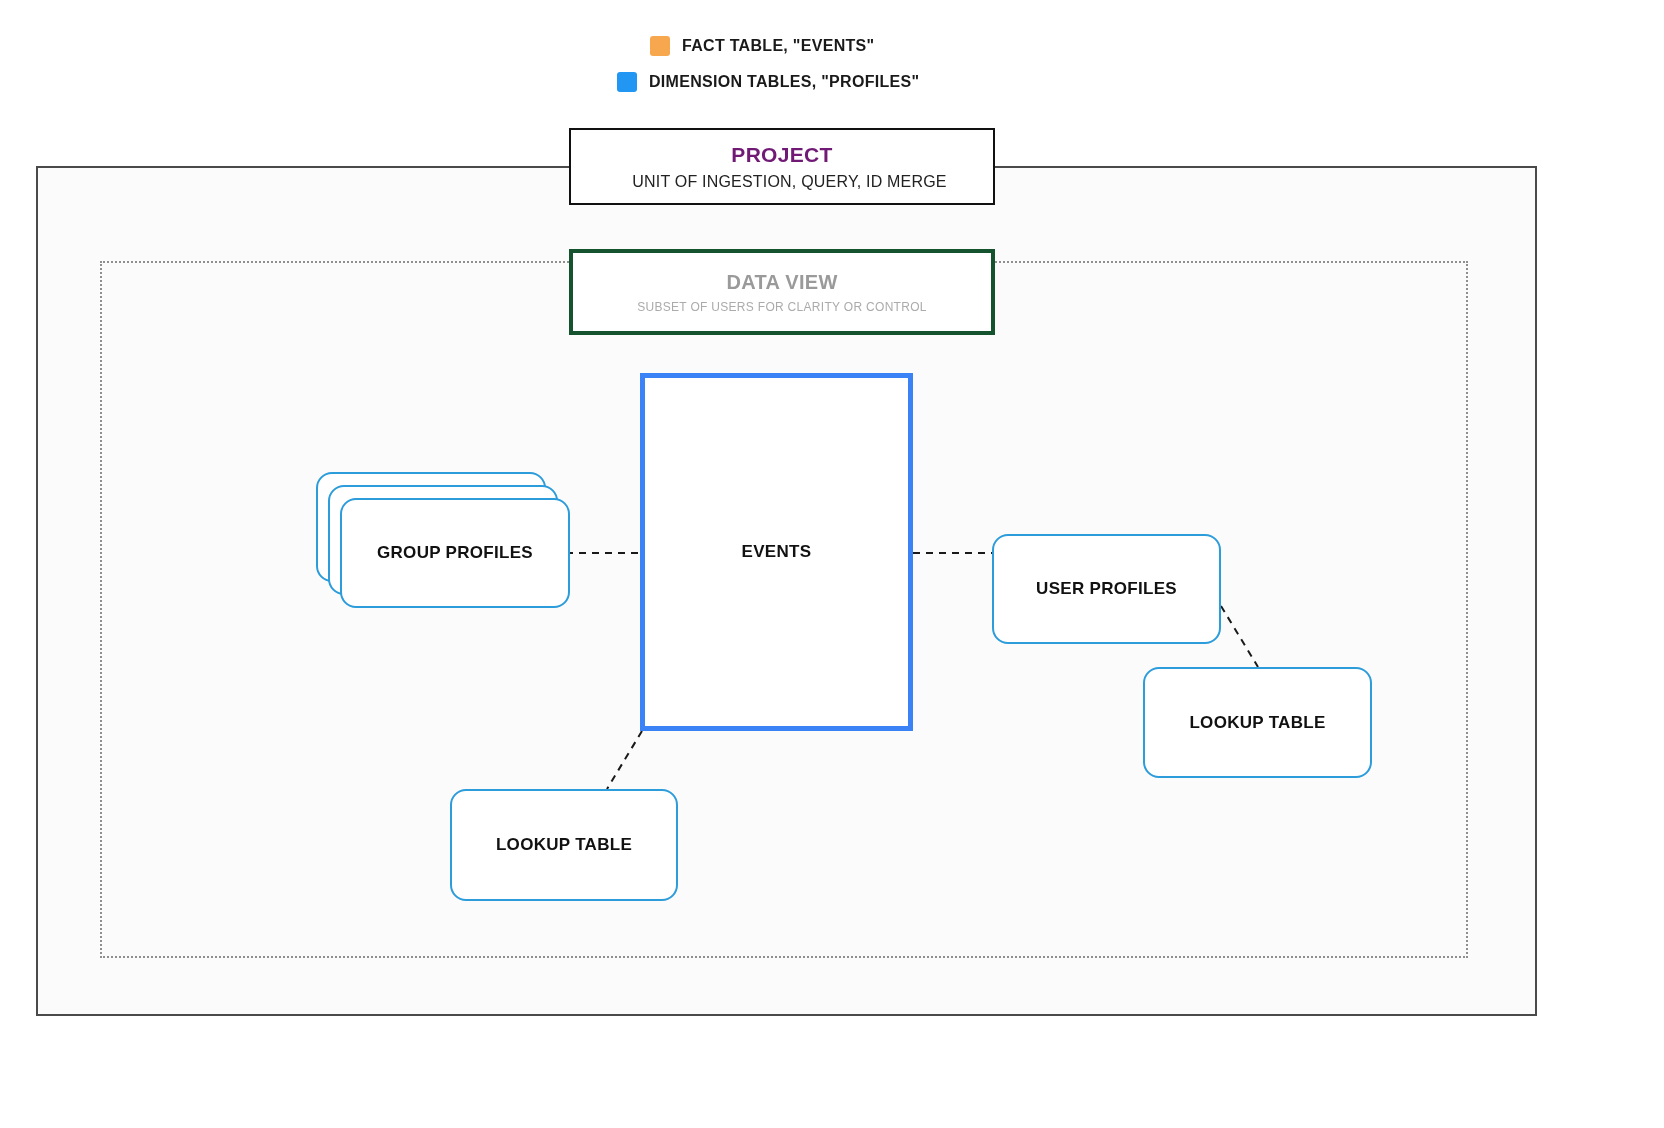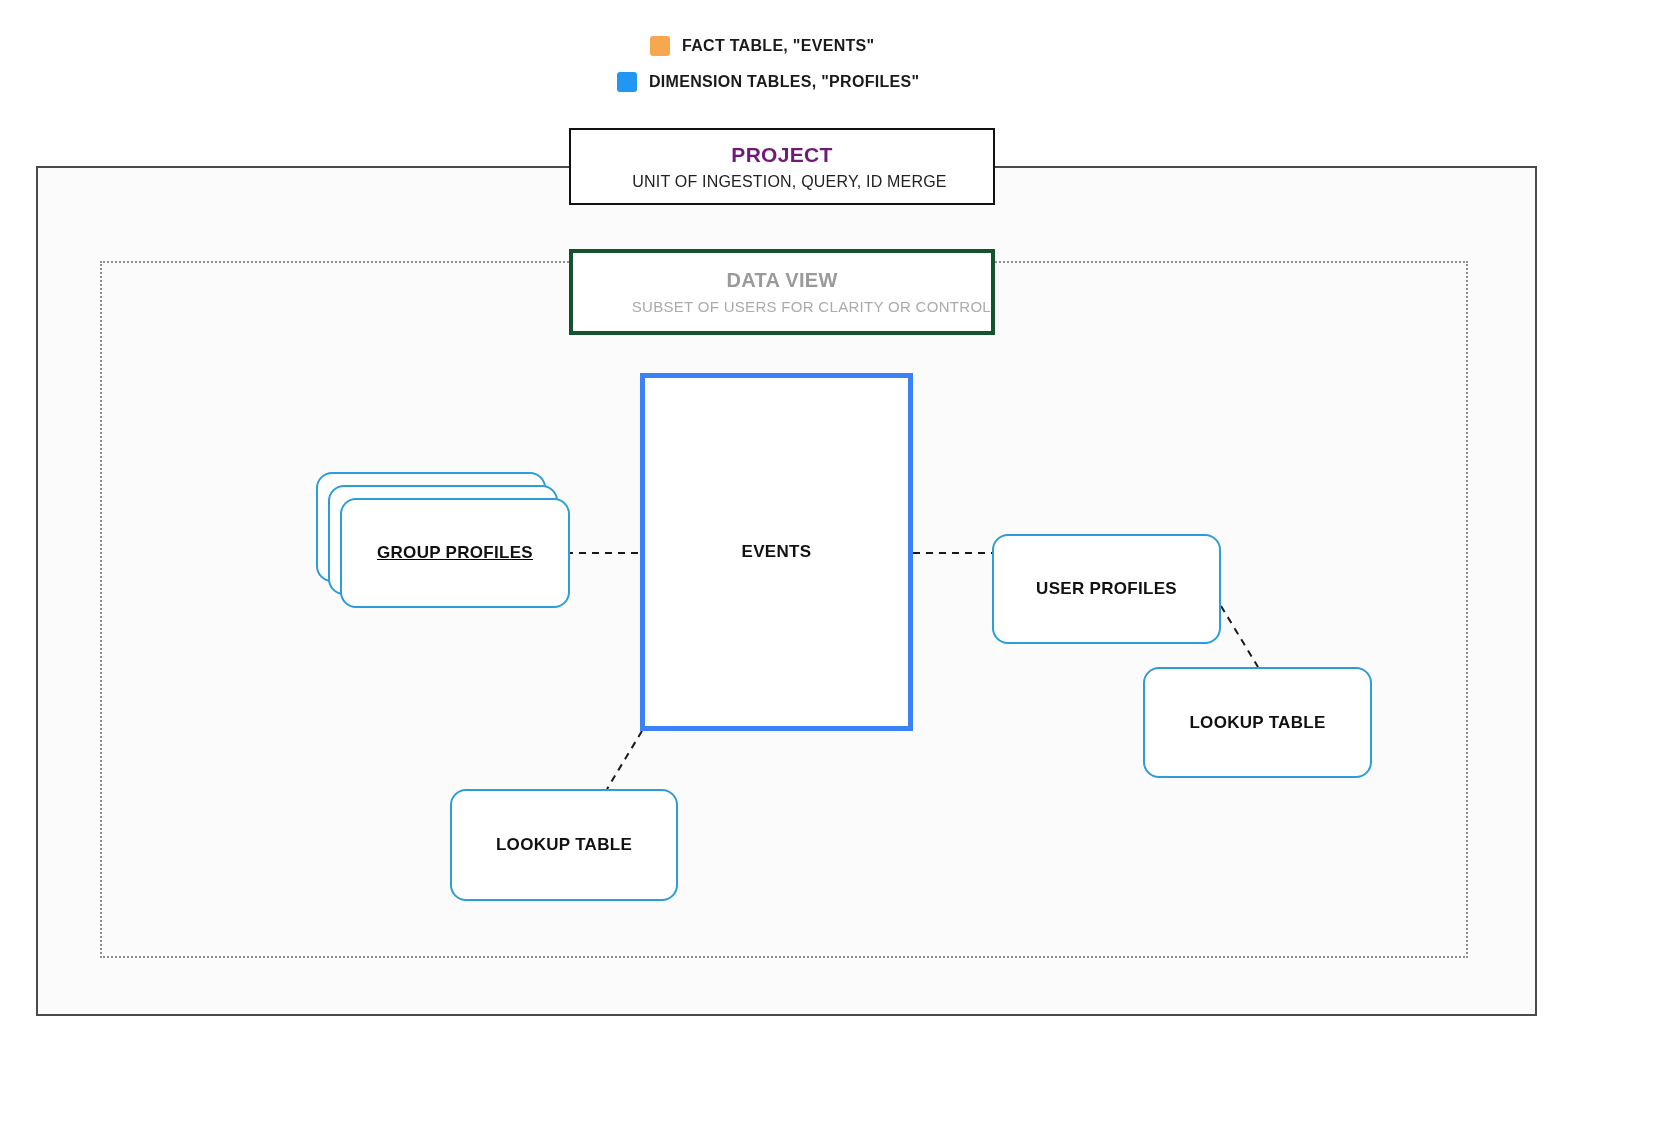--- a/index.html
+++ b/index.html
@@ -75,24 +75,23 @@
     border: 4px solid #14532d;
     margin-top: 17px;
   }
   #data-view-box .hb-title {
     font-size: 20px;
     font-weight: bold;
     color: #9a9a9a;
     letter-spacing: 0.3px;
   }
   #data-view-box .hb-subtitle {
-    font-size: 15px;
+    font-size: 12px;
     color: #ababab;
     letter-spacing: 0.3px;
-    text-align: right;
   }
 
   
   #project-boundary {
     position: absolute;
     left: 36px; top: 166px;
     width: 1501px; height: 850px;
     background: #fbfbfb;
     border: 2px solid #4a4a4a;
     box-sizing: border-box;
@@ -137,21 +136,21 @@
     position: absolute;
     background: #ffffff;
     border: 2px solid #2d9cdb;
     border-radius: 16px;
     box-sizing: border-box;
     width: 230px; height: 110px;
     z-index: 3;
   }
   #group-ghost-1 { left: 316px; top: 472px; }
   #group-ghost-2 { left: 328px; top: 485px; }
-  #group-profiles-node { left: 340px; top: 498px; width: 230px; height: 110px; text-decoration: underline; }
+  #group-profiles-node { left: 340px; top: 498px; width: 230px; height: 110px; }
   #user-profiles-node  { left: 992px; top: 498px; width: 229px; height: 110px; margin-top: 36px; }
   #lookup-right-node   { left: 1143px; top: 667px; width: 229px; height: 111px; }
   #lookup-bottom-node  { left: 450px;  top: 789px; width: 228px; height: 112px; }
 
   
   #connector-layer {
     position: absolute;
     left: 0; top: 0;
     width: 1664px; height: 1128px;
     z-index: 4;

